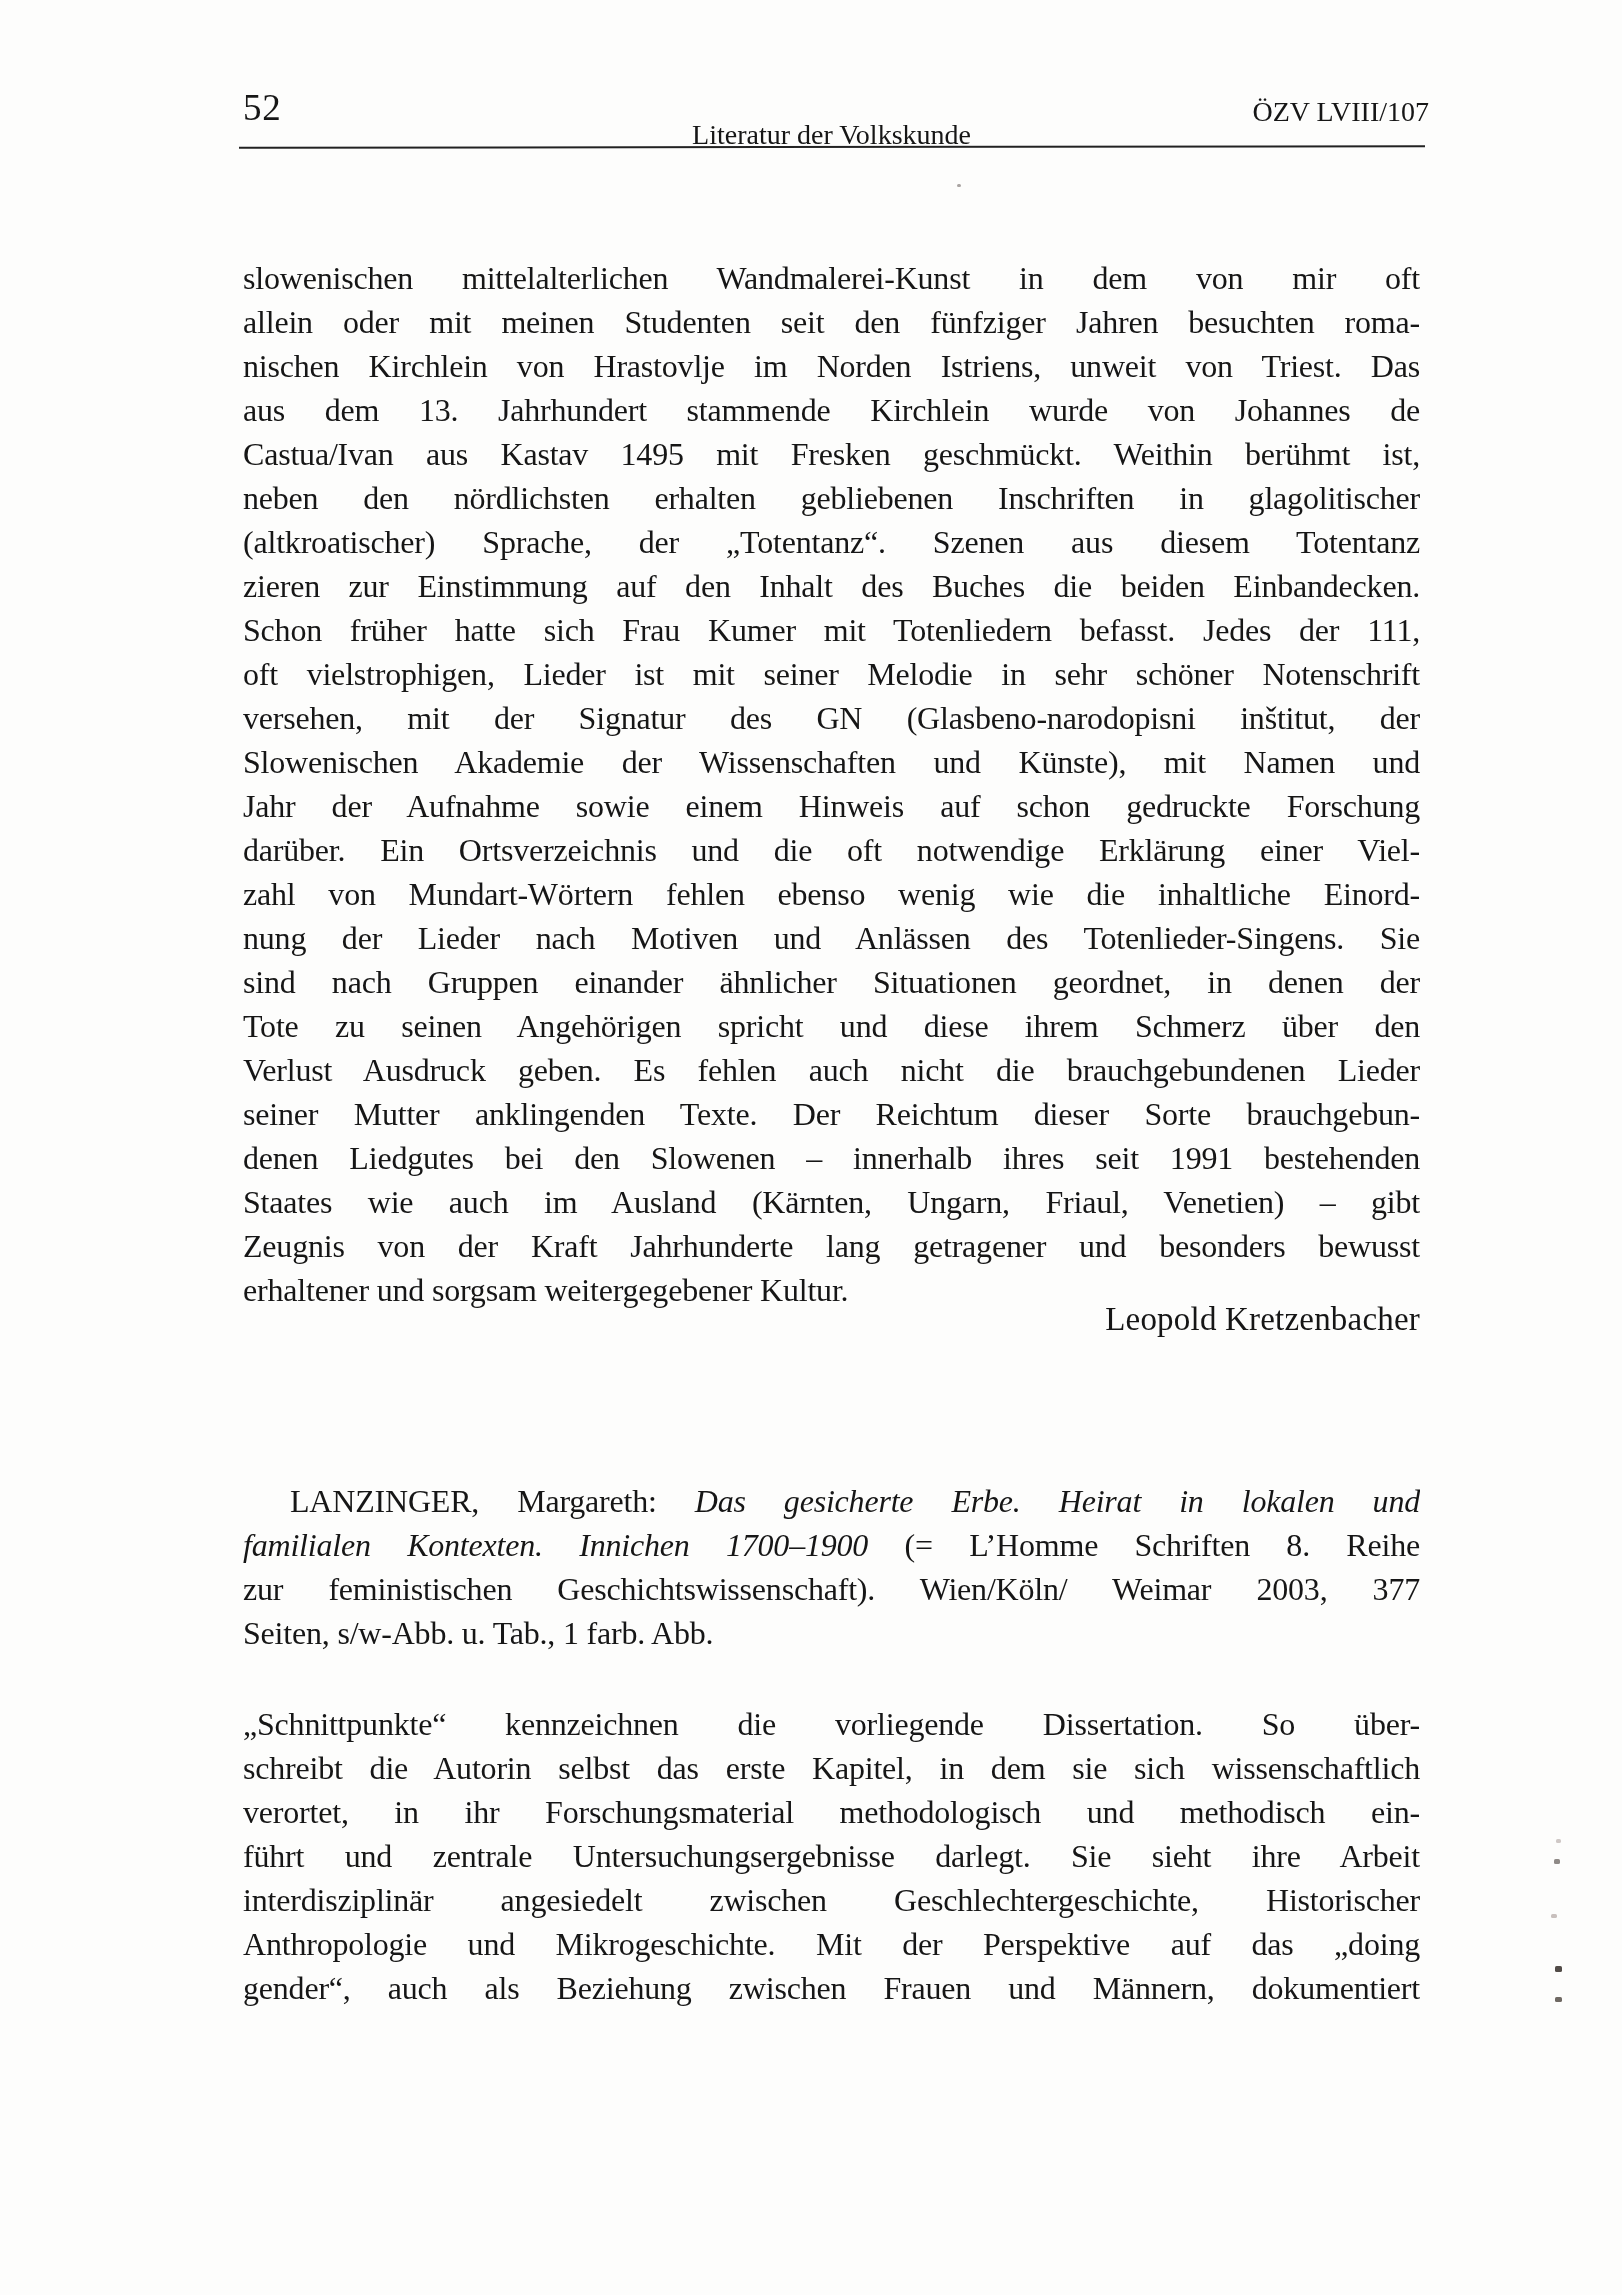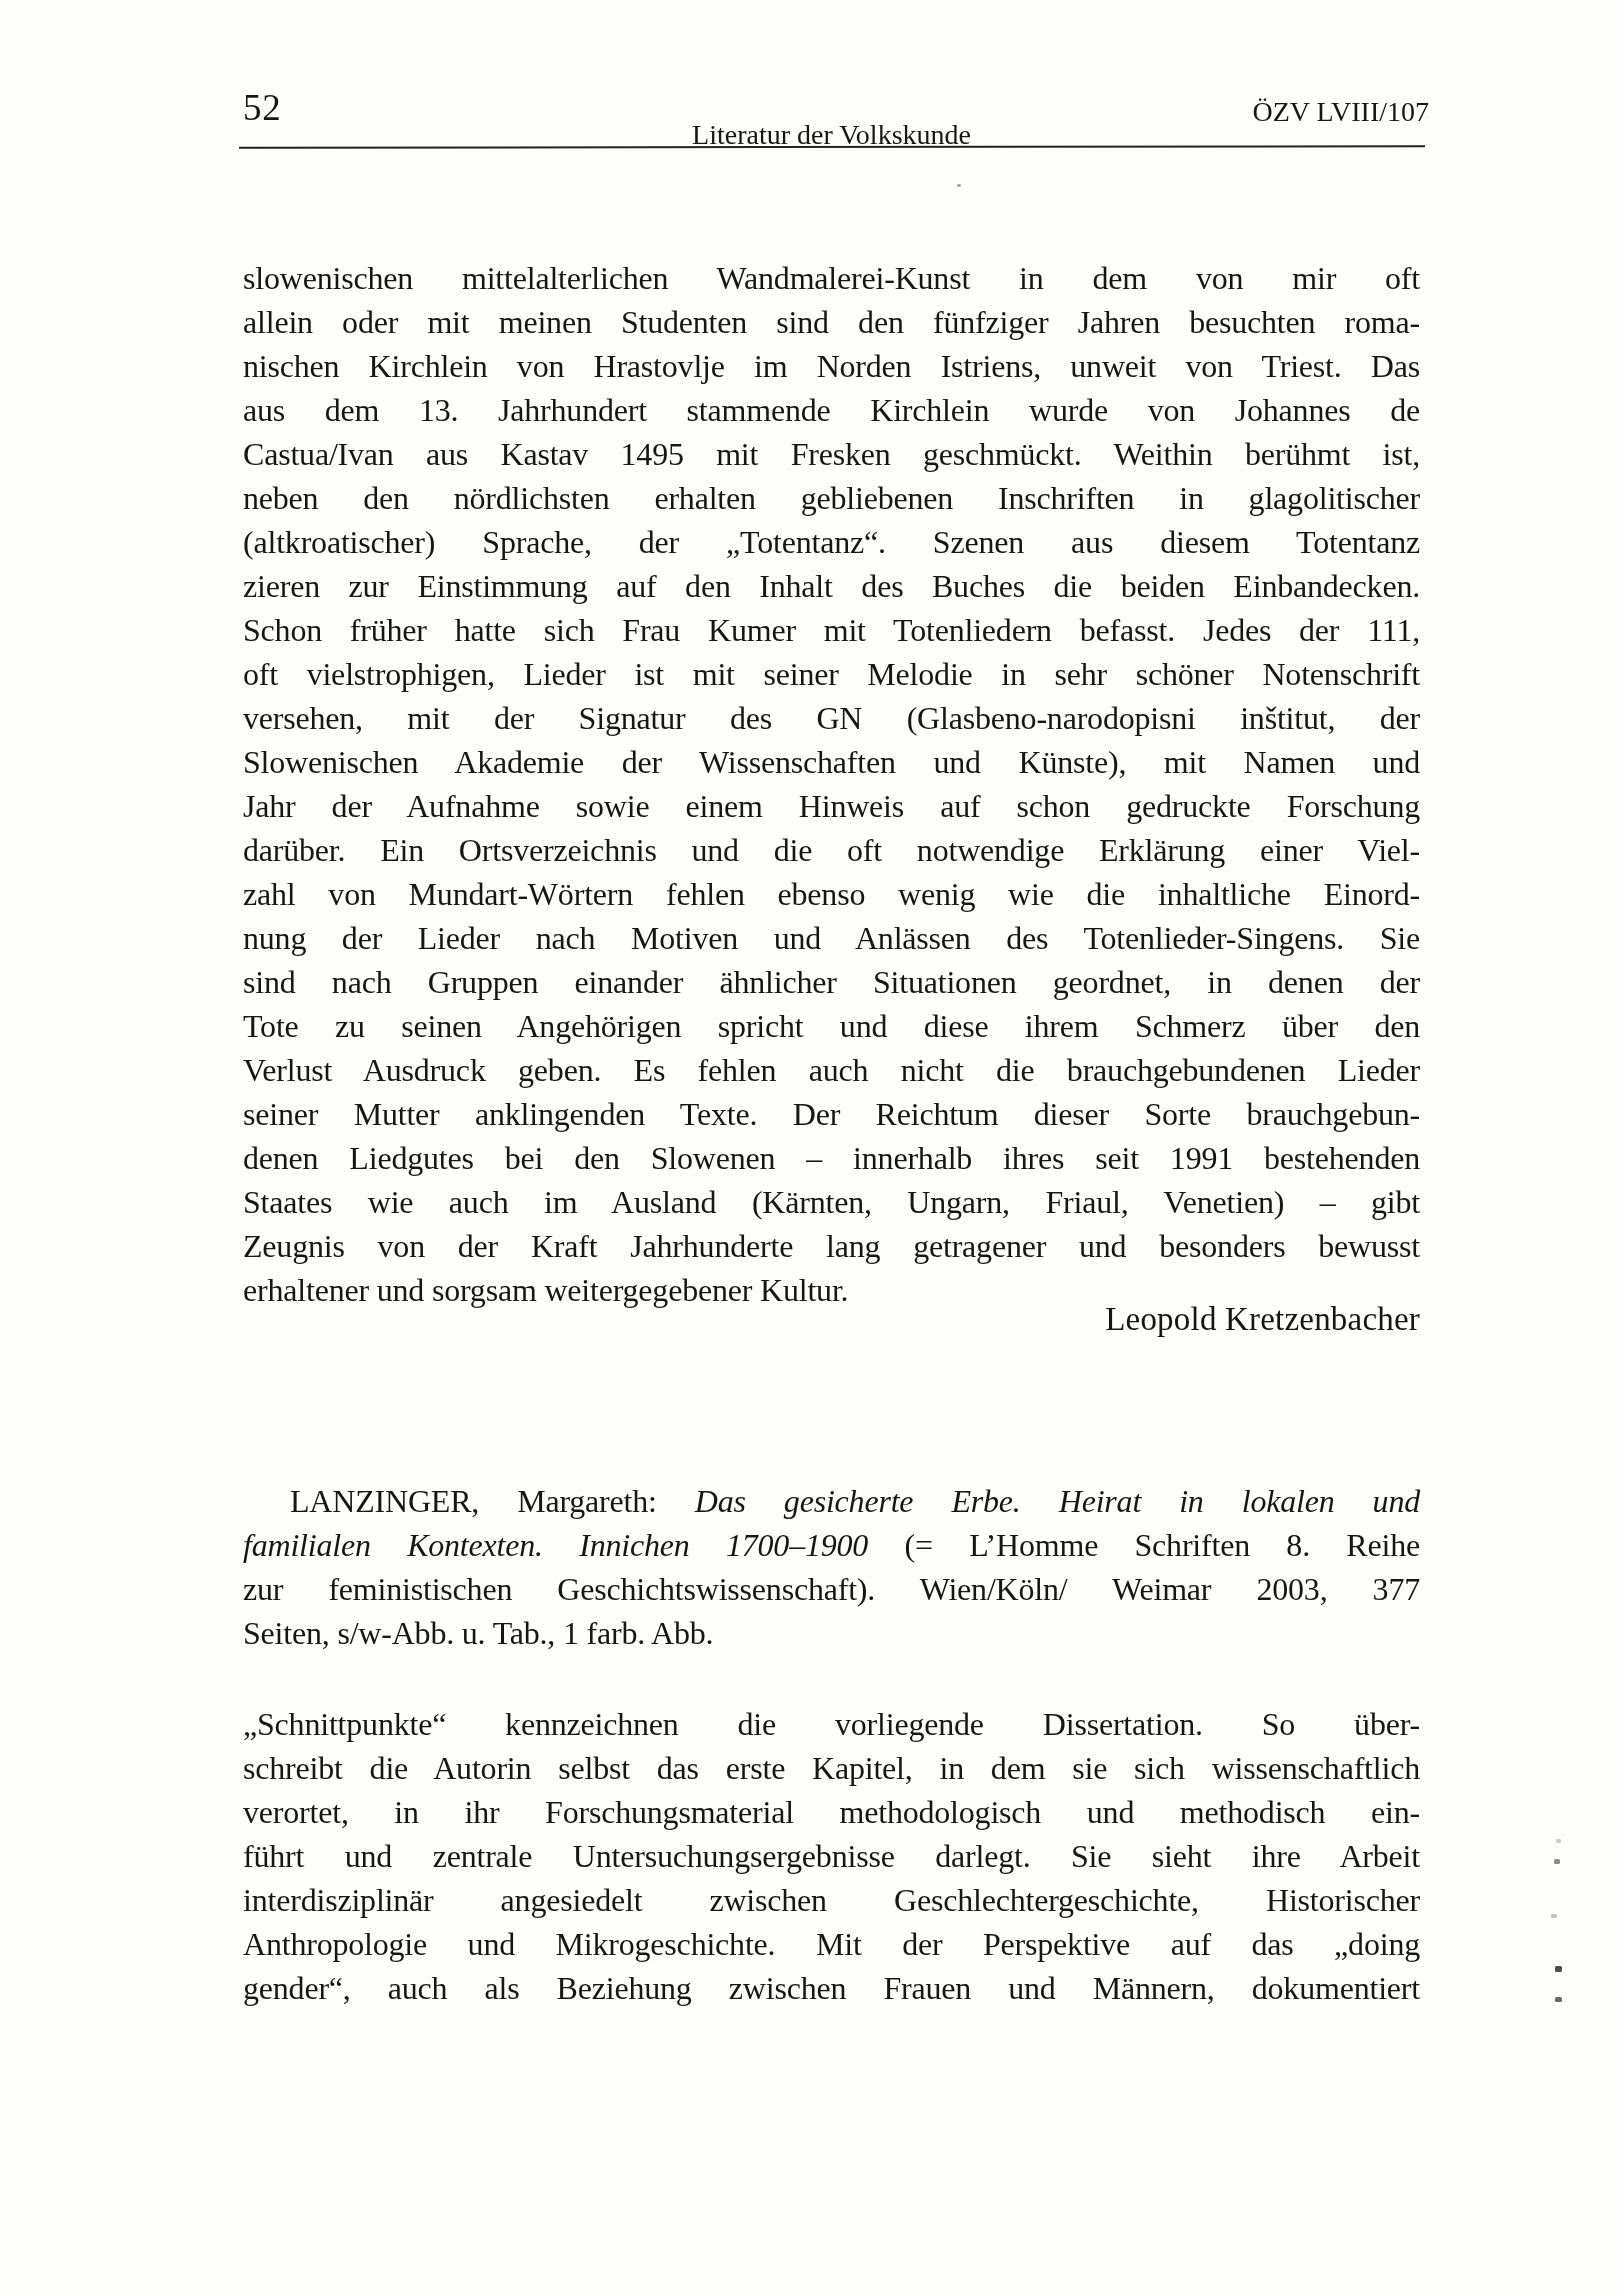--- a/index.html
+++ b/index.html
@@ -56,21 +56,21 @@
 
 <div class="page">
 
   <div class="hdr-left">52</div>
   <div class="hdr-center">Literatur der Volkskunde</div>
   <div class="hdr-right">ÖZV LVIII/107</div>
   <div class="hdr-rule"></div>
 
   <div class="para p1">
       <div class="tl"><span>slowenischen mittelalterlichen Wandmalerei-Kunst in dem von mir oft</span></div>
-      <div class="tl"><span>allein oder mit meinen Studenten sind den fünfziger Jahren besuchten roma-</span></div>
+      <div class="tl"><span>allein oder mit meinen Studenten seit den fünfziger Jahren besuchten roma-</span></div>
       <div class="tl"><span>nischen Kirchlein von Hrastovlje im Norden Istriens, unweit von Triest. Das</span></div>
       <div class="tl"><span>aus dem 13. Jahrhundert stammende Kirchlein wurde von Johannes de</span></div>
       <div class="tl"><span>Castua/Ivan aus Kastav 1495 mit Fresken geschmückt. Weithin berühmt ist,</span></div>
       <div class="tl"><span>neben den nördlichsten erhalten gebliebenen Inschriften in glagolitischer</span></div>
       <div class="tl"><span>(altkroatischer) Sprache, der „Totentanz“. Szenen aus diesem Totentanz</span></div>
       <div class="tl"><span>zieren zur Einstimmung auf den Inhalt des Buches die beiden Einbandecken.</span></div>
       <div class="tl"><span>Schon früher hatte sich Frau Kumer mit Totenliedern befasst. Jedes der 111,</span></div>
       <div class="tl"><span>oft vielstrophigen, Lieder ist mit seiner Melodie in sehr schöner Notenschrift</span></div>
       <div class="tl"><span>versehen, mit der Signatur des GN (Glasbeno-narodopisni inštitut, der</span></div>
       <div class="tl"><span>Slowenischen Akademie der Wissenschaften und Künste), mit Namen und</span></div>

